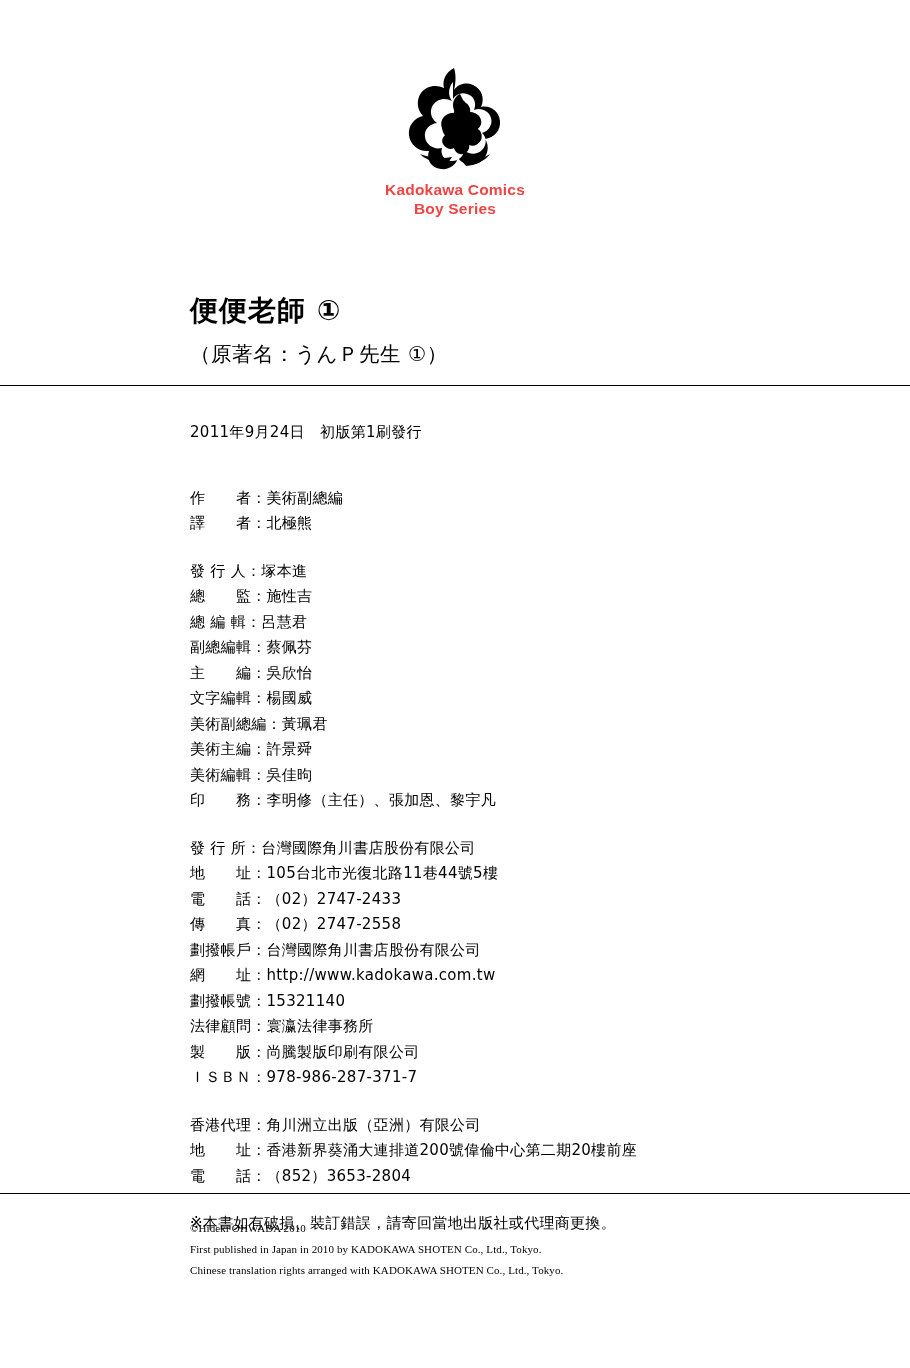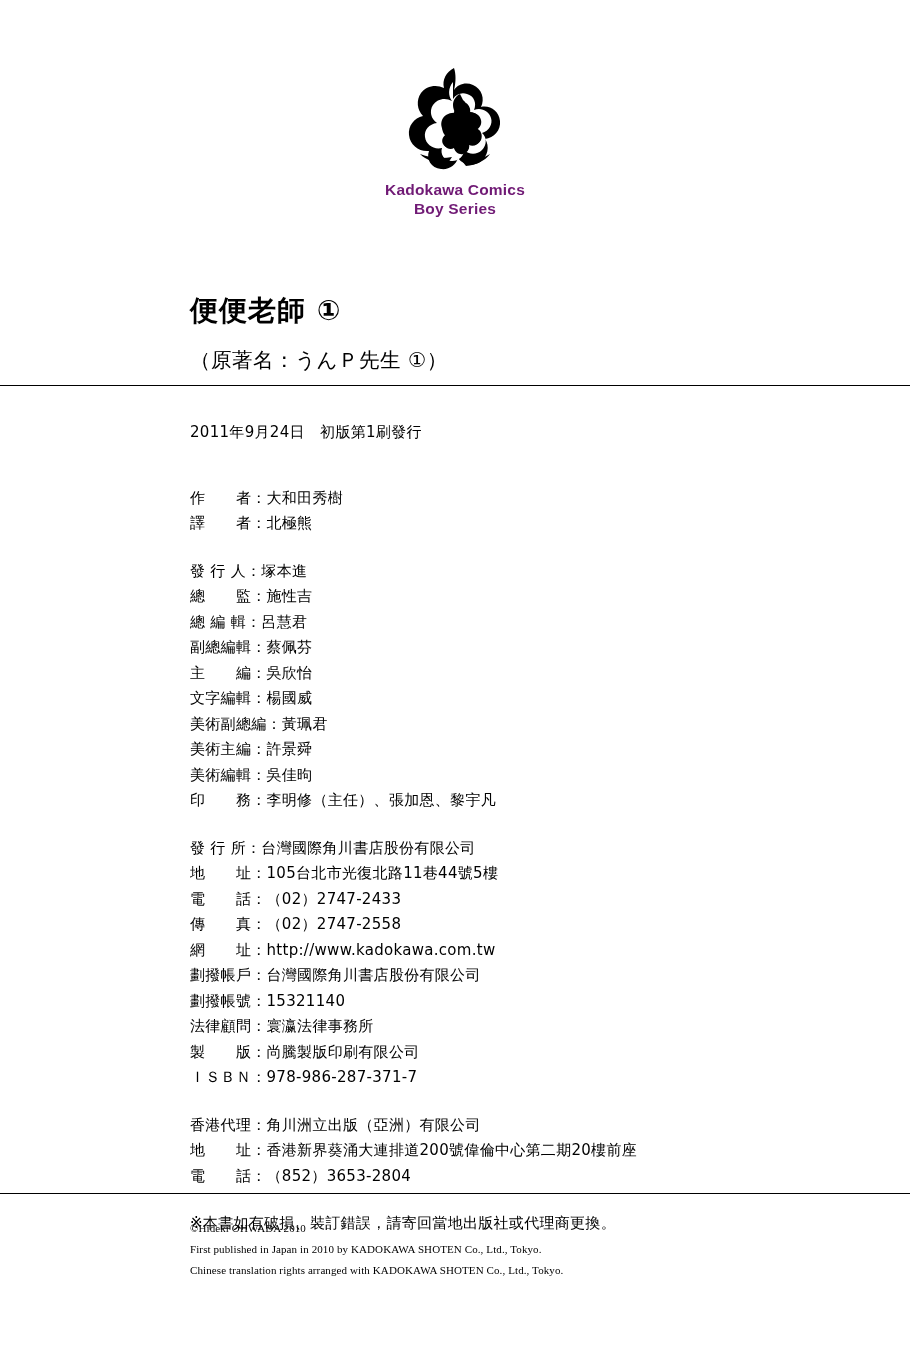--- a/index.html
+++ b/index.html
@@ -33,39 +33,39 @@
     display: block;
     margin: 0 auto;
   }
   .logo-text {
     margin-top: 6px;
     font-family: "Liberation Sans", sans-serif;
     font-weight: bold;
     font-size: 15.5px;
     line-height: 19px;
     letter-spacing: 0.2px;
-    color: #701a75;
+    color: #ef4444;
   }
 
   
   .title-block {
     position: absolute;
     top: 292px;
     left: 190px;
     width: 620px;
   }
   .title-main {
     font-size: 28px;
     font-weight: bold;
     letter-spacing: 1px;
     line-height: 38px;
     white-space: nowrap;
   }
   .title-sub {
-    margin-top: 17px;
+    margin-top: 11px;
     font-size: 20.5px;
     letter-spacing: 0.5px;
     line-height: 26px;
     white-space: nowrap;
   }
 
   .rule {
     position: absolute;
     left: 0;
     width: 910px;
@@ -170,21 +170,21 @@
   </div>
 
   <div class="rule rule-1"></div>
   <div class="rule rule-2"></div>
 
   <div class="colophon">
 
     <div class="pubdate">2011年9月24日　初版第1刷發行</div>
 
     <div class="group">
-      <span class="row">作　　者：大和田秀樹</span>
+      <span class="row">作　　者：美術副總編</span>
       <span class="row">譯　　者：北極熊</span>
     </div>
 
     <div class="group">
       <span class="row">發 行 人：塚本進</span>
       <span class="row">總　　監：施性吉</span>
       <span class="row">總 編 輯：呂慧君</span>
       <span class="row">副總編輯：蔡佩芬</span>
       <span class="row">主　　編：吳欣怡</span>
       <span class="row">文字編輯：楊國威</span>
@@ -192,22 +192,22 @@
       <span class="row">美術主編：許景舜</span>
       <span class="row">美術編輯：吳佳昫</span>
       <span class="row">印　　務：李明修（主任）、張加恩、黎宇凡</span>
     </div>
 
     <div class="group">
       <span class="row">發 行 所：台灣國際角川書店股份有限公司</span>
       <span class="row">地　　址：105台北市光復北路11巷44號5樓</span>
       <span class="row">電　　話：（02）2747-2433</span>
       <span class="row">傳　　真：（02）2747-2558</span>
+      <span class="row">劃撥帳戶：台灣國際角川書店股份有限公司</span>
       <span class="row">網　　址：http://www.kadokawa.com.tw</span>
-      <span class="row">劃撥帳戶：台灣國際角川書店股份有限公司</span>
       <span class="row">劃撥帳號：15321140</span>
       <span class="row">法律顧問：寰瀛法律事務所</span>
       <span class="row">製　　版：尚騰製版印刷有限公司</span>
       <span class="row">ＩＳＢＮ：978-986-287-371-7</span>
     </div>
 
     <div class="group">
       <span class="row">香港代理：角川洲立出版（亞洲）有限公司</span>
       <span class="row">地　　址：香港新界葵涌大連排道200號偉倫中心第二期20樓前座</span>
       <span class="row">電　　話：（852）3653-2804</span>

